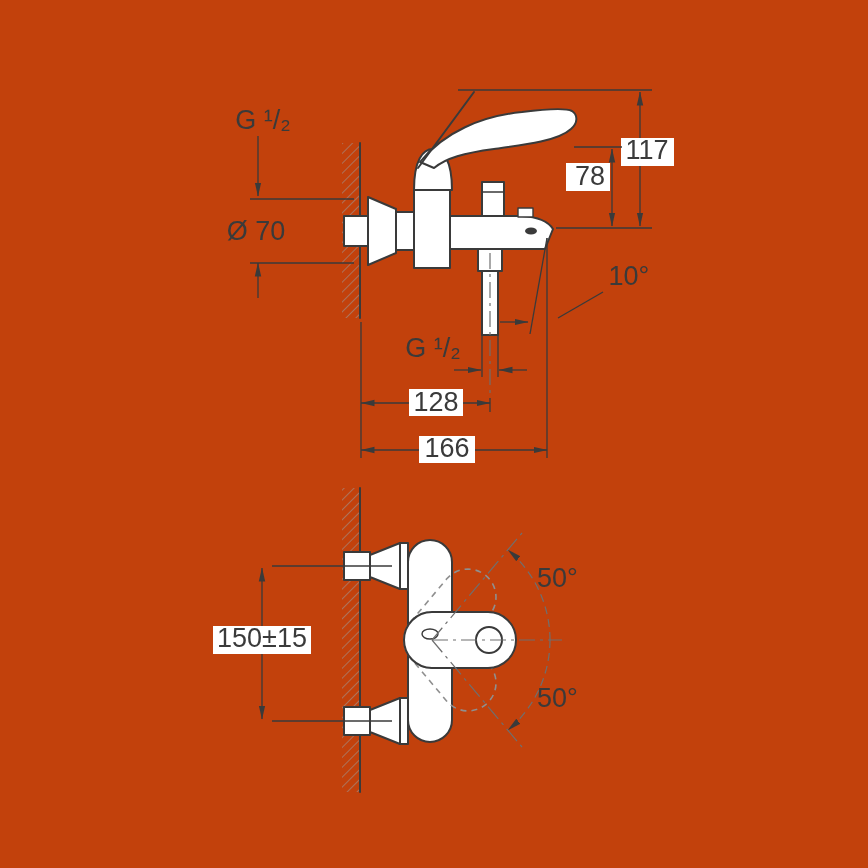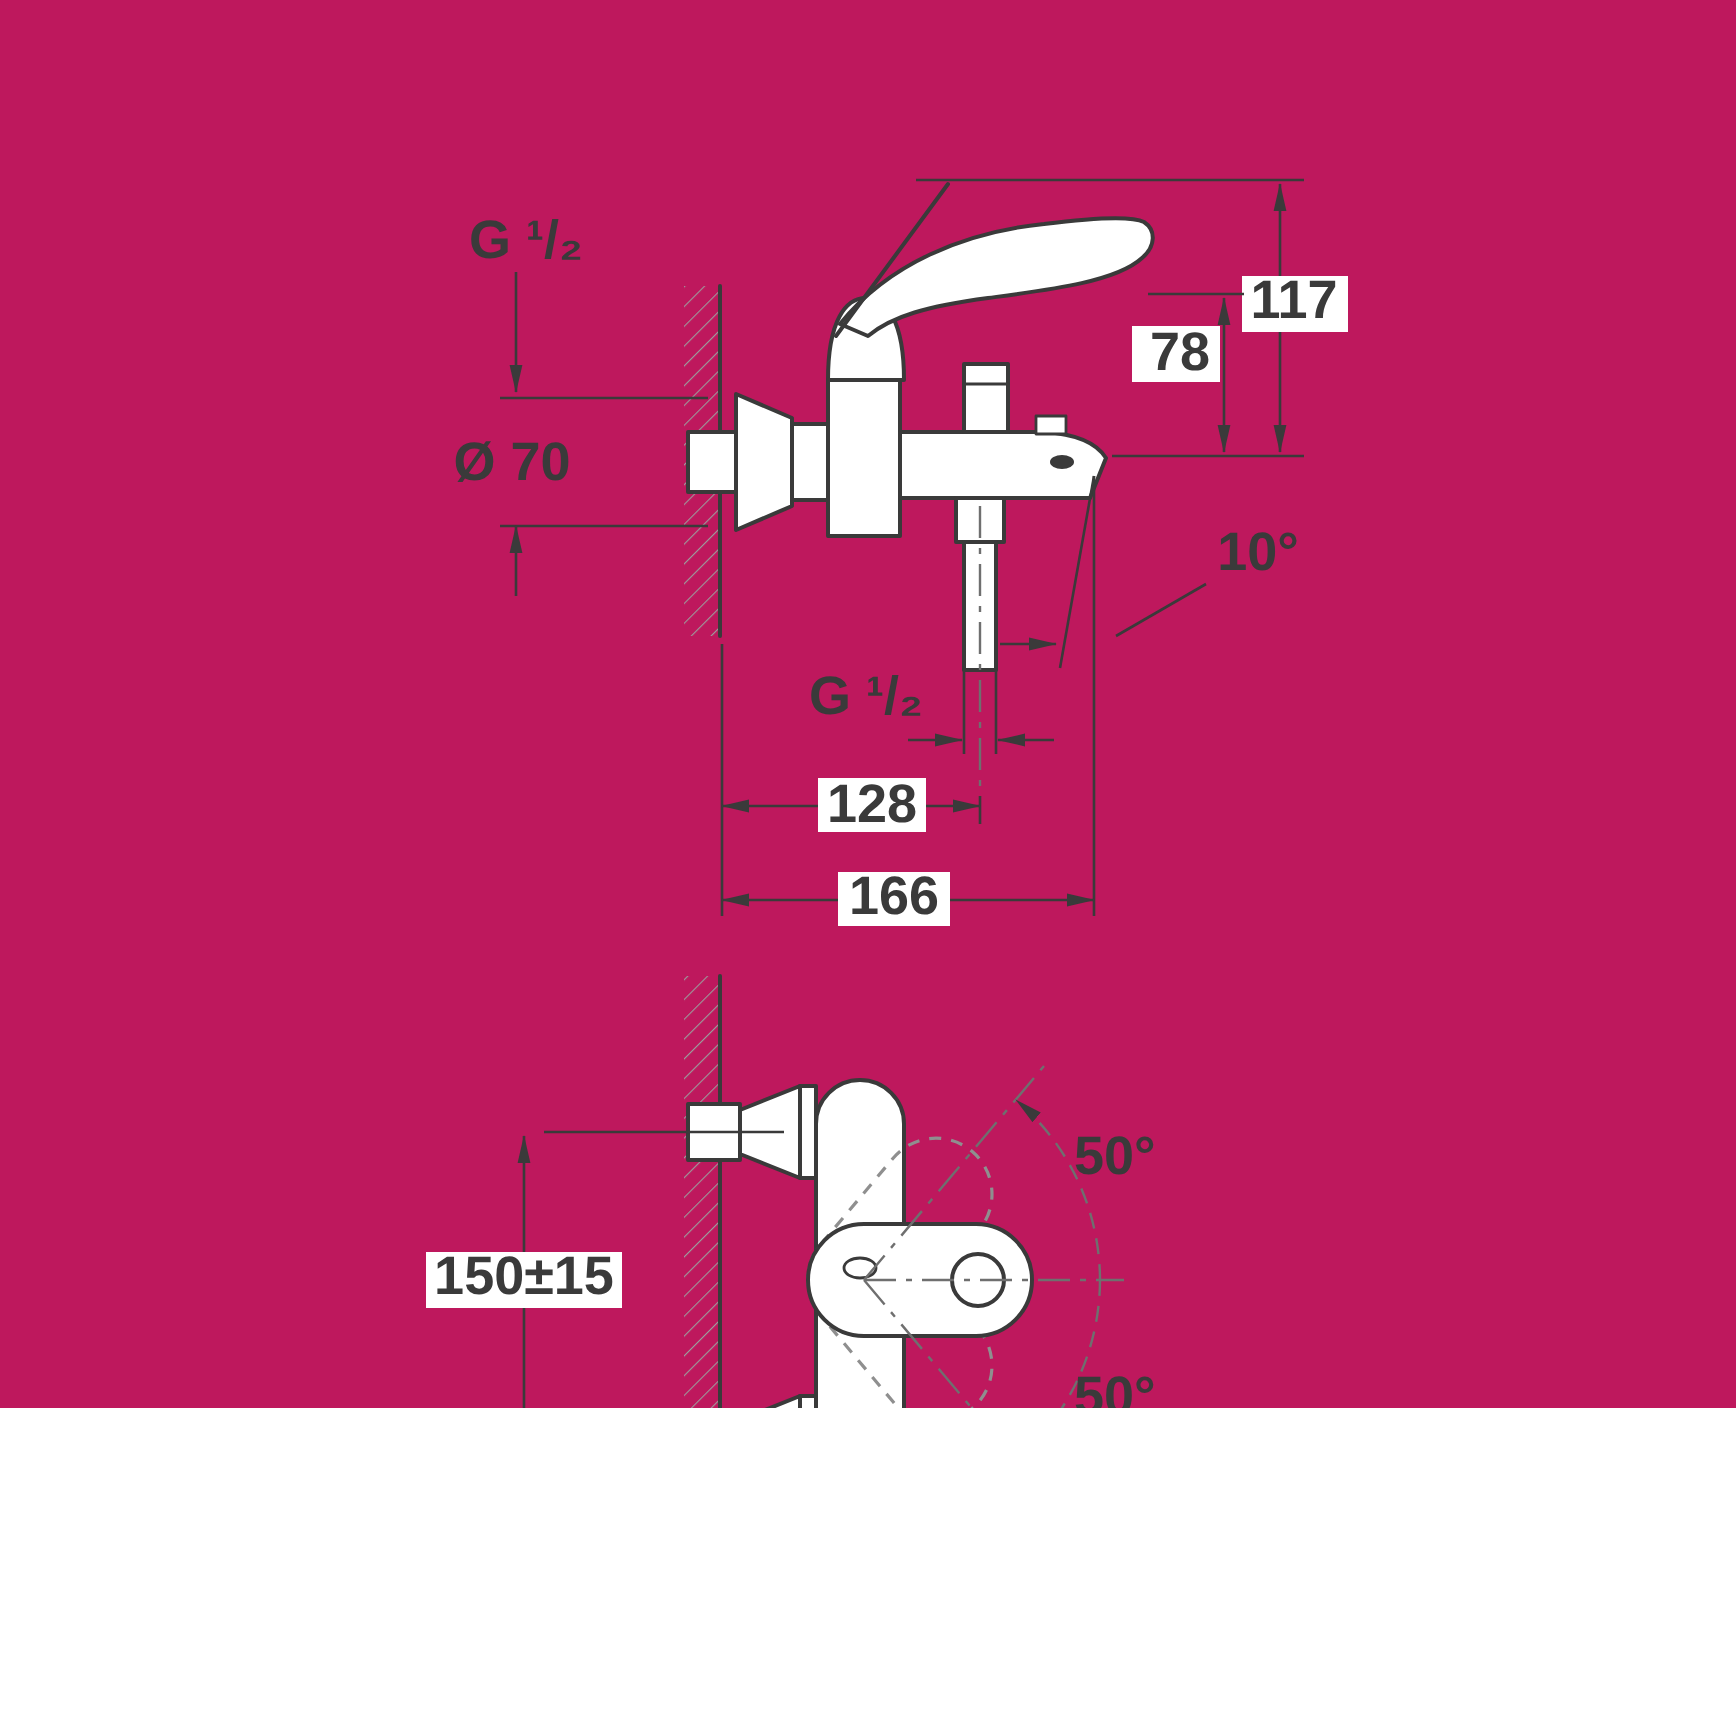--- a/index.html
+++ b/index.html
@@ -3,24 +3,23 @@
 <meta charset="utf-8">
 <style>
   html, body {
     margin: 0;
     padding: 0;
     background: #ffffff;
   }
   .page {
     position: relative;
     width: 868px;
-    height: 704px;
-    background: #be185d;
+    height: 868px;
+    background: #c2410c;
     overflow: hidden;
-    font-weight: bold;
   }
   svg { display: block; }
 
   
   .obj {
     stroke: #3a3a3a;
     stroke-width: 2;
     fill: none;
     stroke-linecap: round;
     stroke-linejoin: round;

